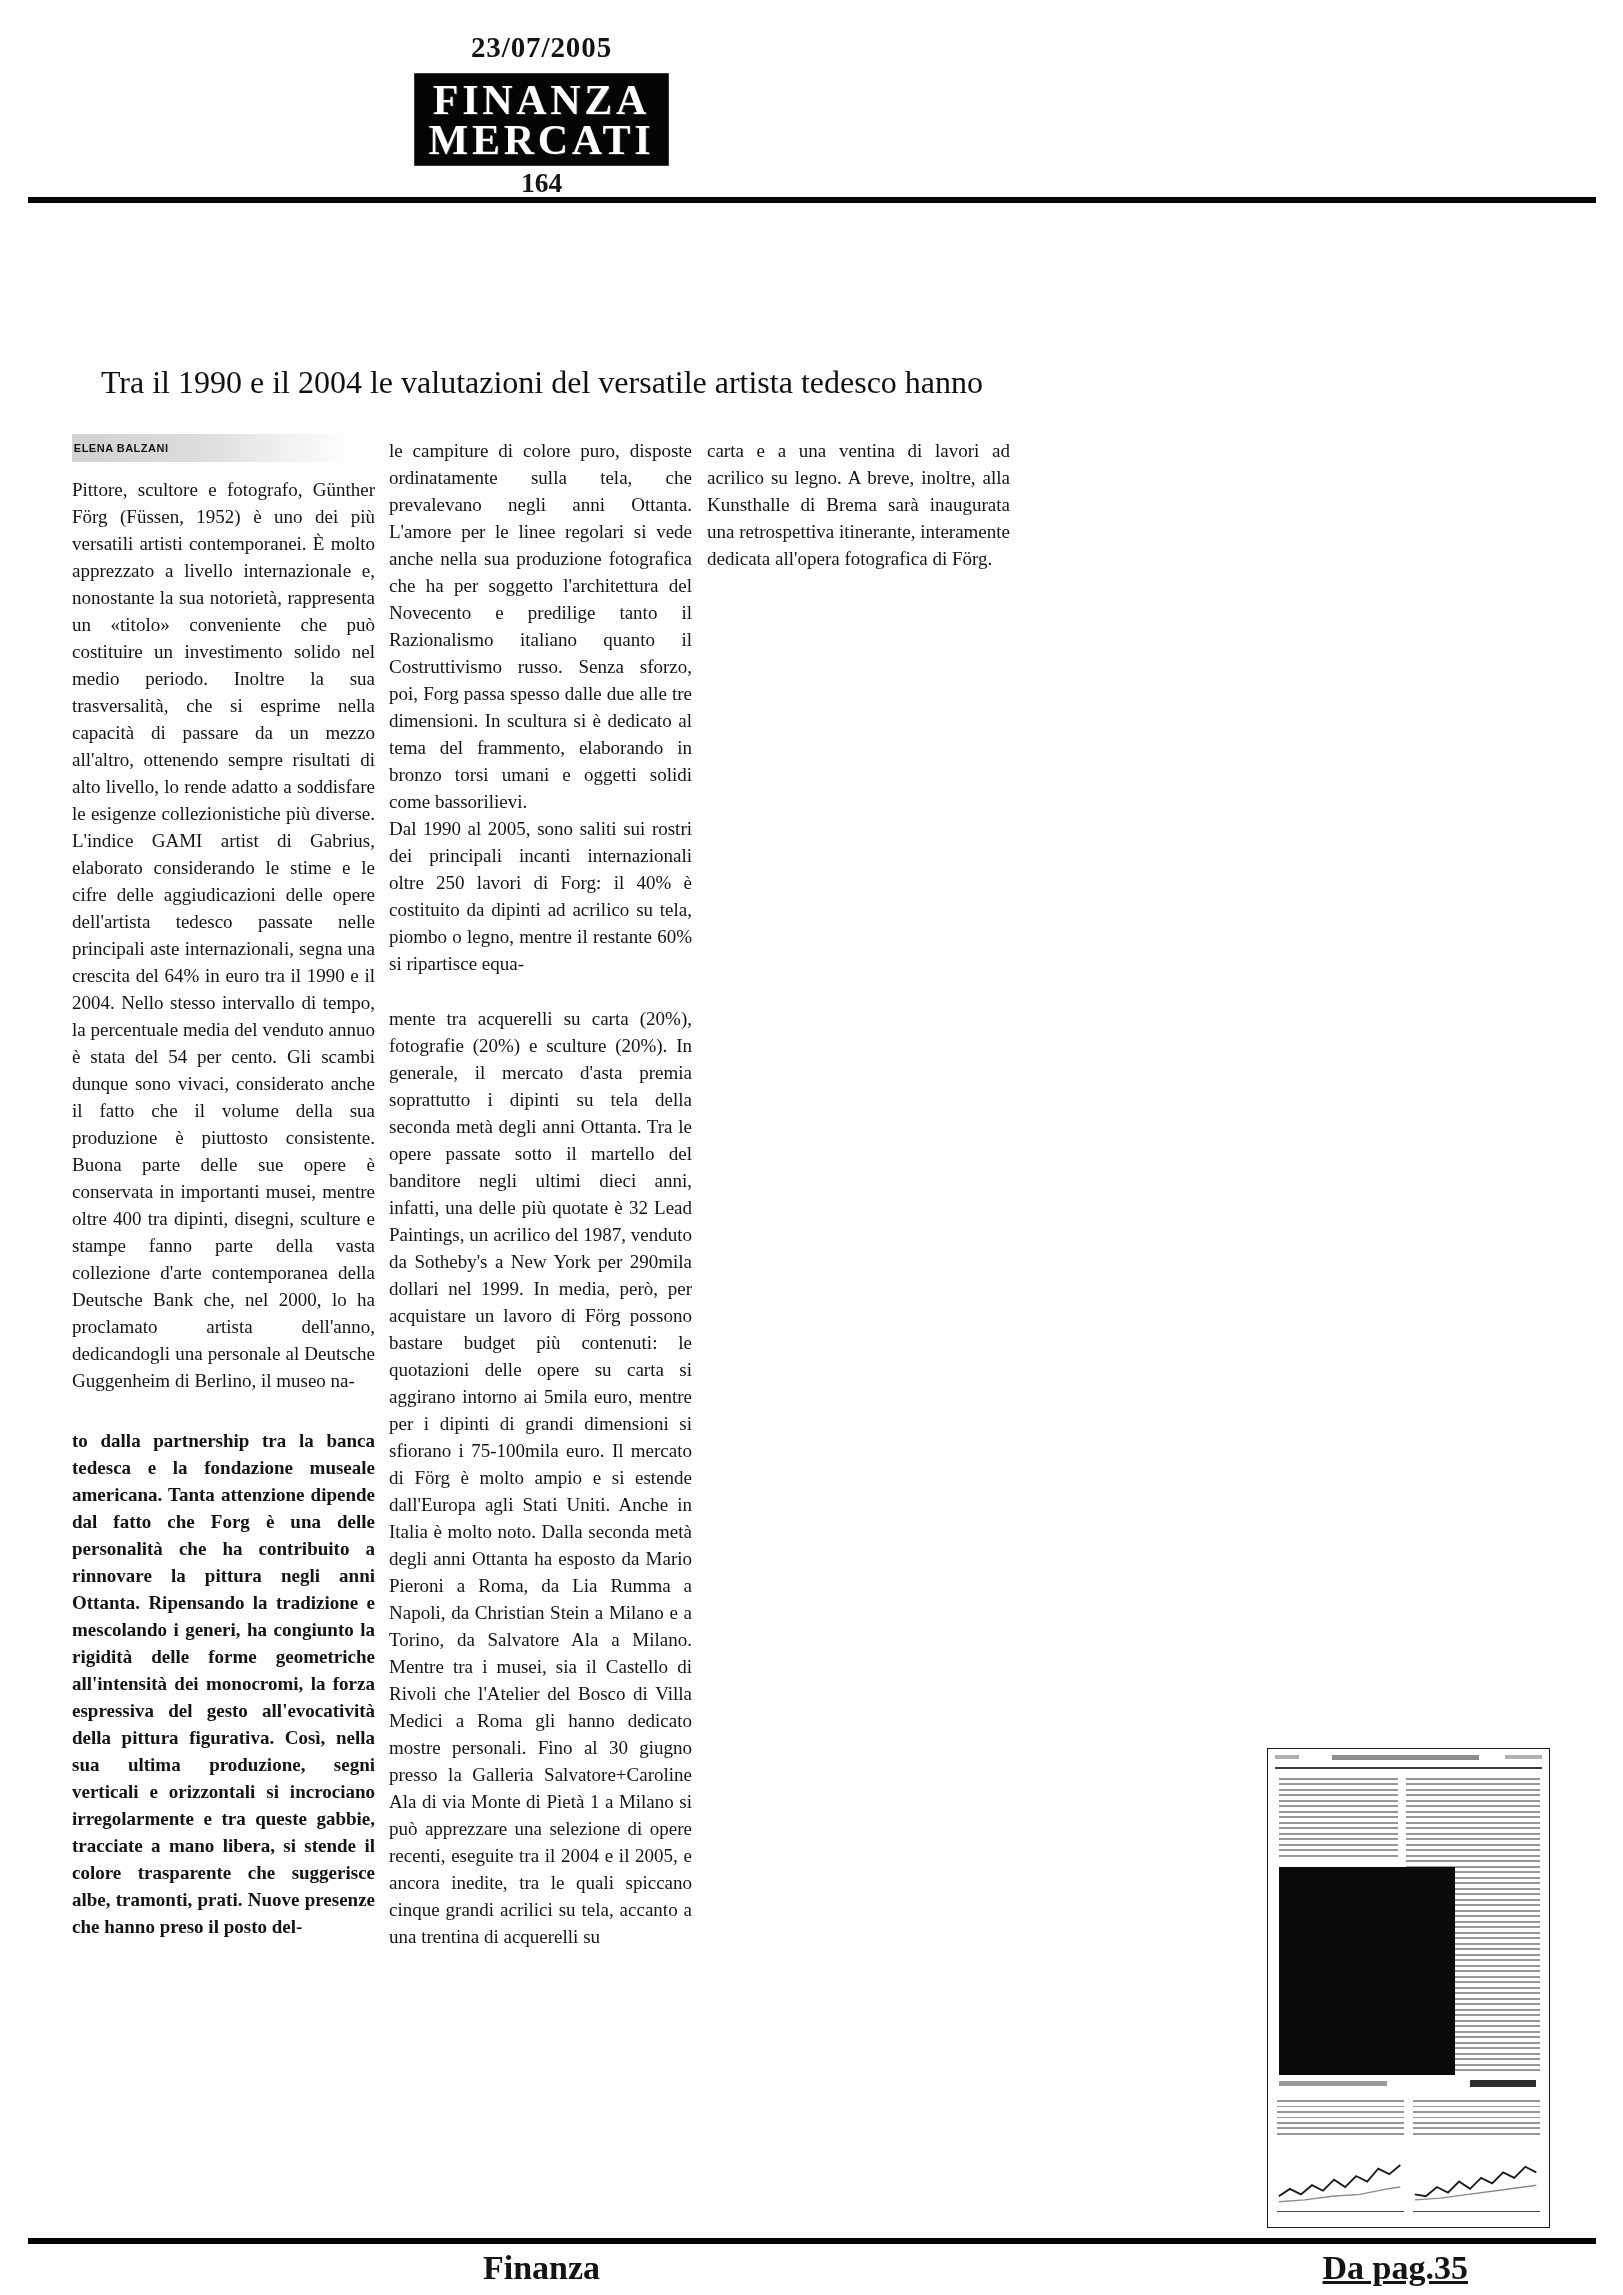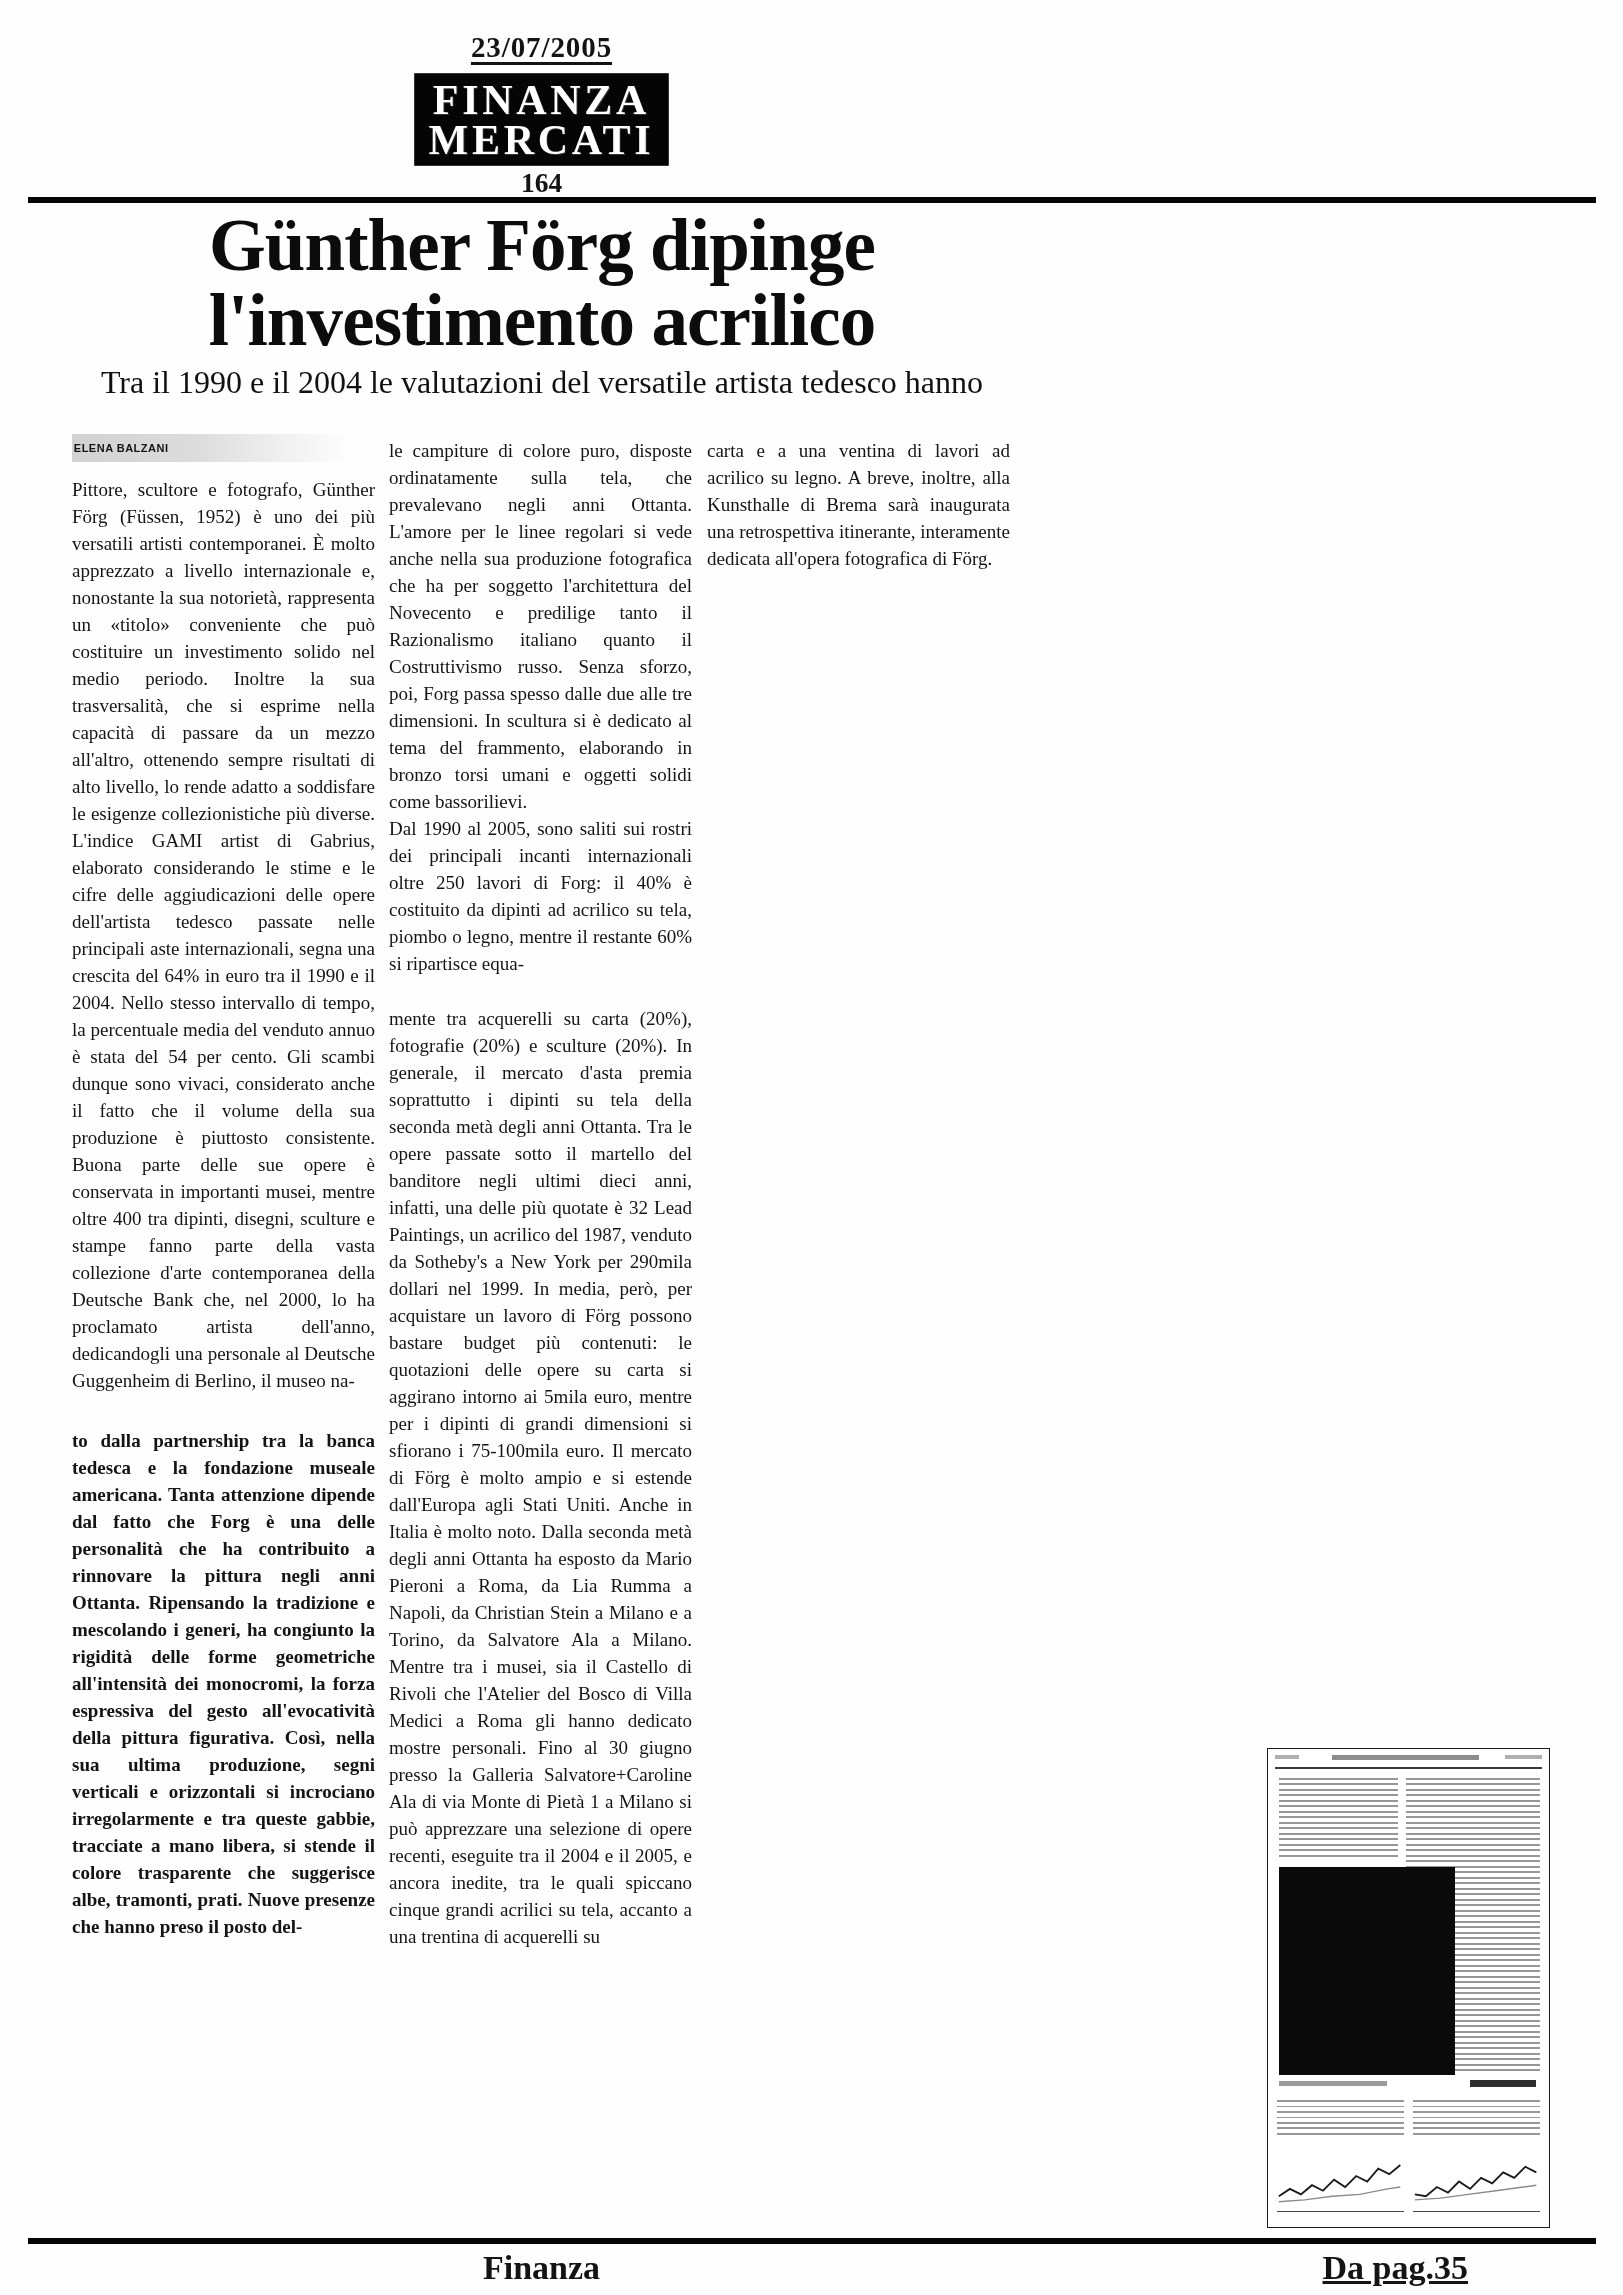--- a/index.html
+++ b/index.html
@@ -16,21 +16,20 @@
 
   
   .header-wrap {
     position: absolute;
     left: 72px; top: 31px;
     width: 939px;
     display: flex; flex-direction: column; align-items: center;
   }
   .header-date {
     font-size: 29px; line-height: 33px; font-weight: bold;
-    text-decoration: underline;
     text-decoration-thickness: 2.8px;
     text-underline-offset: 4.6px;
     letter-spacing: 0.9px;
   }
   .masthead {
     margin-top: 11px;
     background: #050505;
     color: #ffffff;
     padding: 4.6px 13px;
     text-align: center;
@@ -169,24 +168,20 @@
   <div class="header-wrap">
     <div class="header-date">23/07/2005</div>
     <div class="masthead">
       <div class="logo-line">FINANZA</div>
       <div class="logo-line">MERCATI</div>
     </div>
     <div class="issue-number">164</div>
   </div>
   <div class="rule rule-top"></div>
 
-  <div class="title-wrap">
-    <div class="title-line">Günther Förg dipinge</div>
-    <div class="title-line">l'investimento acrilico</div>
-  </div>
   <div class="subtitle-wrap">
     <div class="subtitle-line">Tra il 1990 e il 2004 le valutazioni del versatile artista tedesco hanno</div>
   </div>
 
   <div class="col col1">
     <div class="byline">ELENA BALZANI</div>
     <p>Pittore, scultore e fotografo, Günther Förg (Füssen, 1952) è uno dei più versatili artisti contemporanei. È molto apprezzato a livello internazionale e, nonostante la sua notorietà, rappresenta un «titolo» conveniente che può costituire un investimento solido nel medio periodo. Inoltre la sua trasversalità, che si esprime nella capacità di passare da un mezzo all'altro, ottenendo sempre risultati di alto livello, lo rende adatto a soddisfare le esigenze collezionistiche più diverse. L'indice GAMI artist di Gabrius, elaborato considerando le stime e le cifre delle aggiudicazioni delle opere dell'artista tedesco passate nelle principali aste internazionali, segna una crescita del 64% in euro tra il 1990 e il 2004. Nello stesso intervallo di tempo, la percentuale media del venduto annuo è stata del 54 per cento. Gli scambi dunque sono vivaci, considerato anche il fatto che il volume della sua produzione è piuttosto consistente. Buona parte delle sue opere è conservata in importanti musei, mentre oltre 400 tra dipinti, disegni, sculture e stampe fanno parte della vasta collezione d'arte contemporanea della Deutsche Bank che, nel 2000, lo ha proclamato artista dell'anno, dedicandogli una personale al Deutsche Guggenheim di Berlino, il museo na-</p>
     <p class="gap-lg">to dalla partnership tra la banca tedesca e la fondazione museale americana. Tanta attenzione dipende dal fatto che Forg è una delle personalità che ha contribuito a rinnovare la pittura negli anni Ottanta. Ripensando la tradizione e mescolando i generi, ha congiunto la rigidità delle forme geometriche all'intensità dei monocromi, la forza espressiva del gesto all'evocatività della pittura figurativa. Così, nella sua ultima produzione, segni verticali e orizzontali si incrociano irregolarmente e tra queste gabbie, tracciate a mano libera, si stende il colore trasparente che suggerisce albe, tramonti, prati. Nuove presenze che hanno preso il posto del-</p>
   </div>
 

